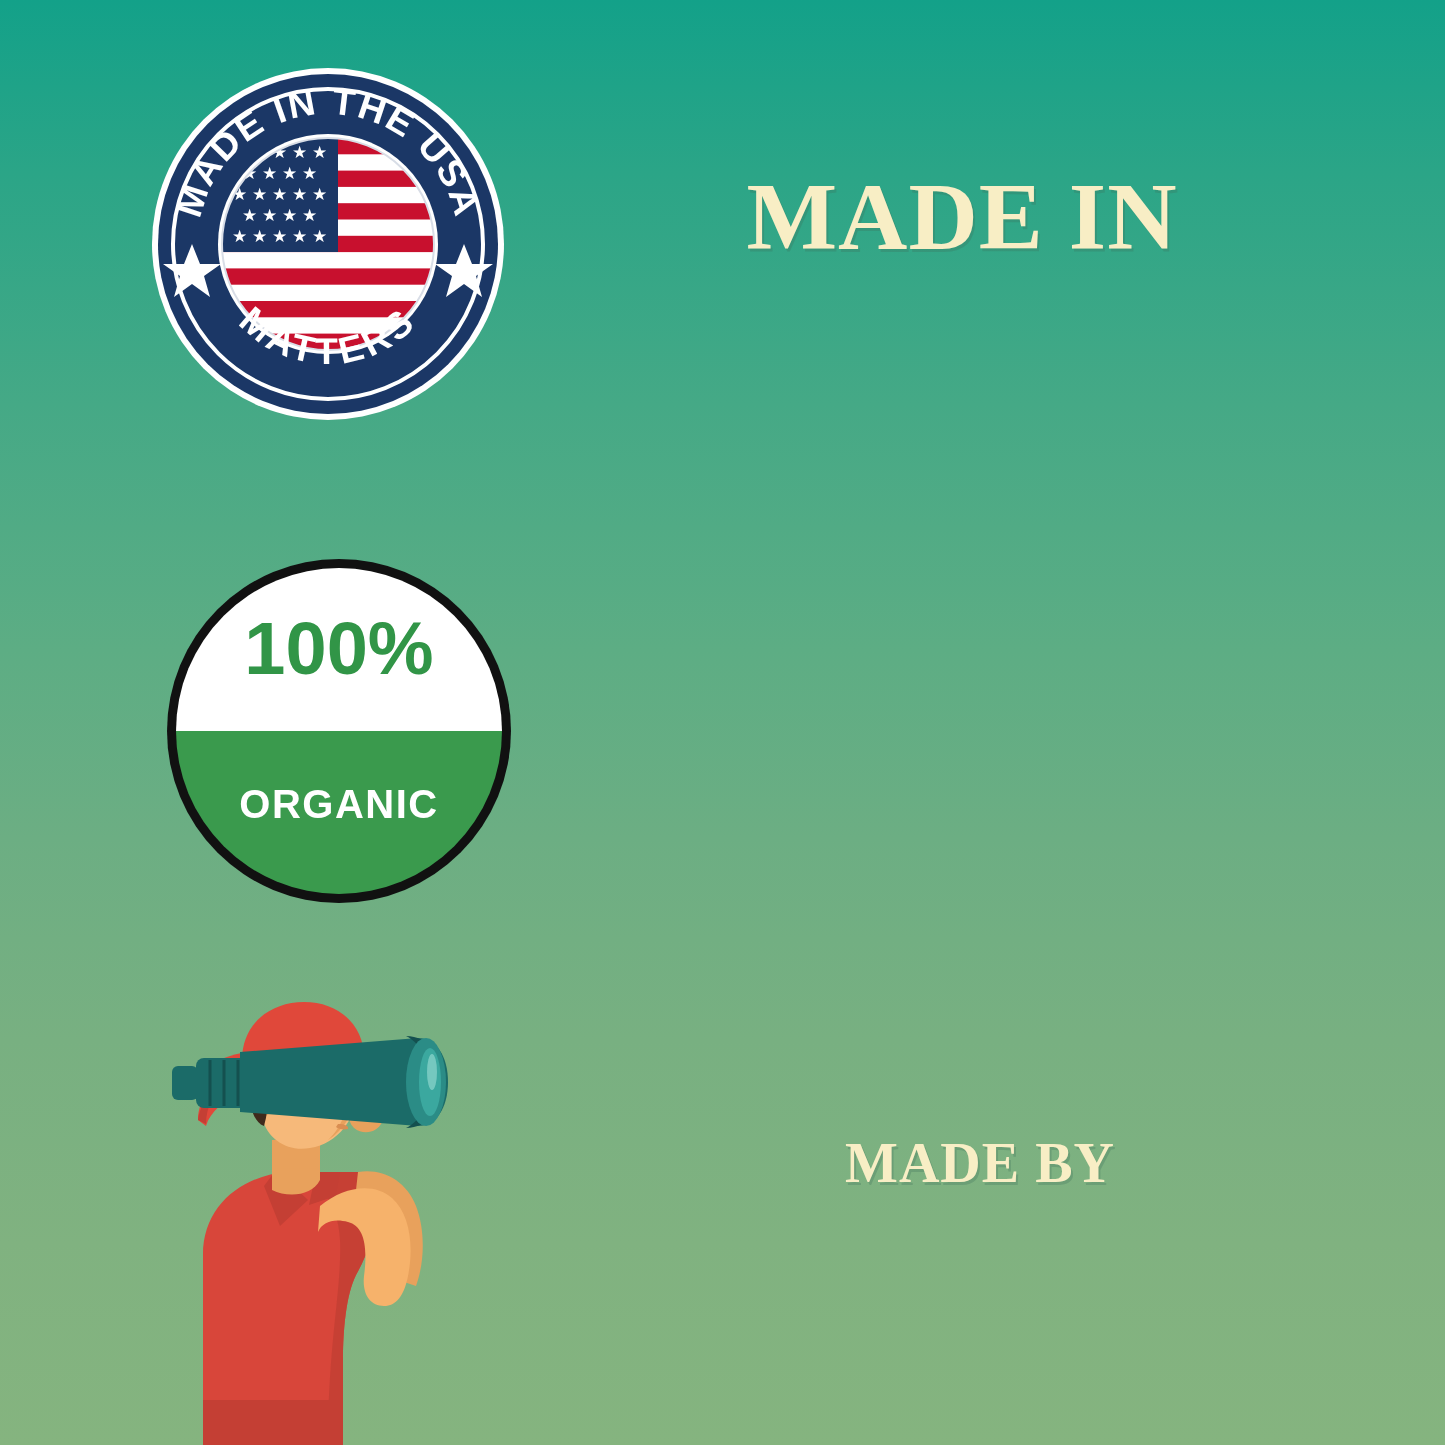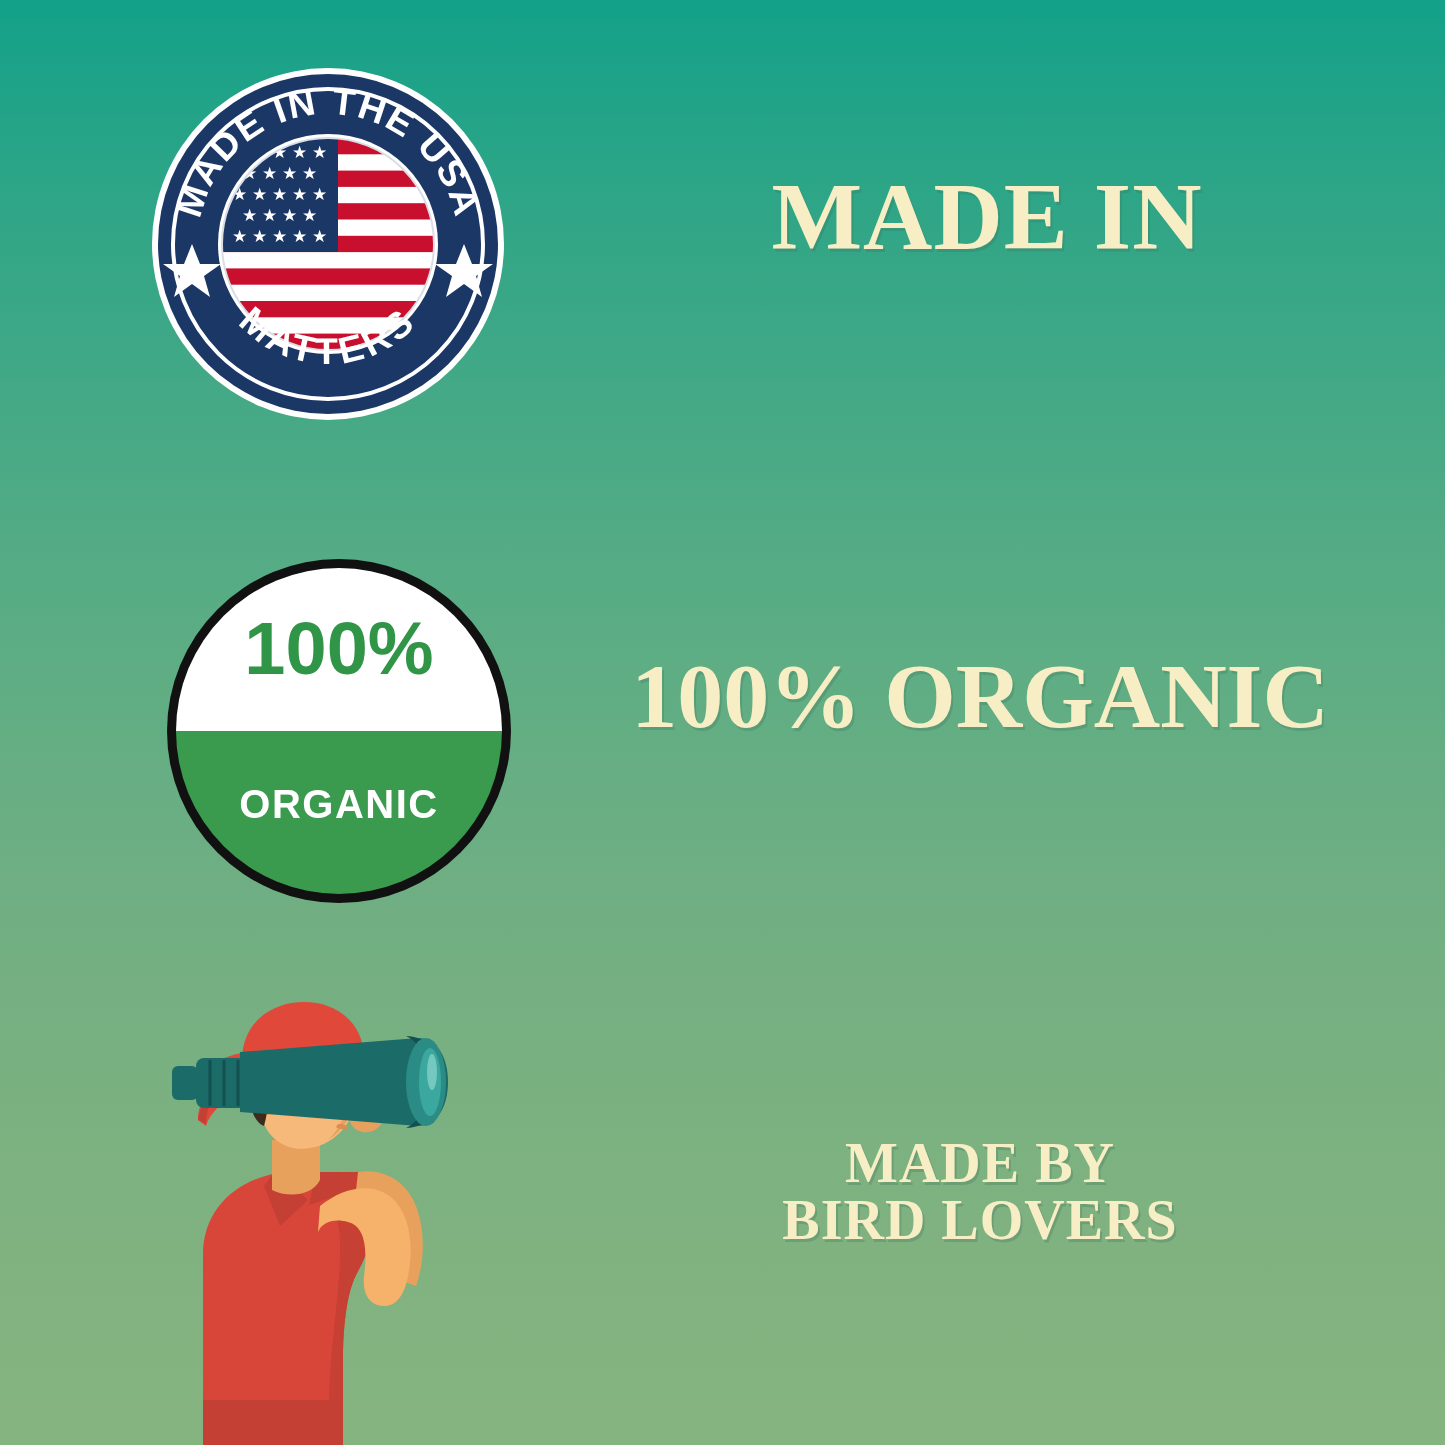--- a/index.html
+++ b/index.html
@@ -44,21 +44,21 @@
     font-weight:bold;
     text-align:center;
     line-height:1.02;
     letter-spacing:0.5px;
     text-shadow:2px 3px 0 rgba(60,110,90,0.28);
     -webkit-font-smoothing:antialiased;
   }
   .headline .ln { display:block; white-space:nowrap; }
 
   #headline-usa {
-    left:657px; top:168px; width:660px;
+    left:632px; top:168px; width:660px;
     font-size:96px;
     letter-spacing:1px;
   }
   #headline-organic {
     left:600px; top:650px; width:760px;
     font-size:92px;
     letter-spacing:0px;
   }
   #headline-birdlovers {
     left:630px; top:1135px; width:700px;
@@ -163,21 +163,20 @@
       <g clip-path="url(#orgClip)">
         <rect x="0" y="0" width="350" height="175" fill="#ffffff"></rect>
         <rect x="0" y="175" width="350" height="175" fill="#3a9a4d"></rect>
       </g>
       <text x="175" y="118" text-anchor="middle" font-family="Liberation Sans, sans-serif" font-weight="bold" font-size="74" fill="#319547">100%</text>
       <text x="175" y="262" text-anchor="middle" font-family="Liberation Sans, sans-serif" font-weight="bold" font-size="40" letter-spacing="1.5" fill="#ffffff">ORGANIC</text>
     </svg>
   </div>
 
   <div class="headline" id="headline-organic">
-    <span class="ln">100% ORGANIC</span>
   </div>
 
   <div class="birder">
     <svg viewBox="0 0 340 445" xmlns="http://www.w3.org/2000/svg">
 
       <path d="M35 445 L35 255 C35 205 75 175 120 172
                L205 172 C215 205 205 245 188 275
                C178 295 175 330 175 360 L175 445 Z" fill="#d8463a"></path>
 
       <path d="M120 172 C150 178 170 200 172 240 C174 290 160 340 160 445
@@ -251,16 +250,15 @@
                C254 120 262 102 262 82 C262 62 254 44 238 36 Z" fill="#14504f"></path>
 
       <ellipse cx="258" cy="82" rx="20" ry="44" fill="#2b8c86"></ellipse>
       <ellipse cx="262" cy="82" rx="11" ry="34" fill="#3ba89f"></ellipse>
       <ellipse cx="264" cy="72" rx="5" ry="18" fill="#8fd6cd" opacity="0.7"></ellipse>
     </svg>
   </div>
 
   <div class="headline" id="headline-birdlovers">
     <span class="ln">MADE BY</span>
-    <span class="ln">BIRD LOVERS</span>
   </div>
 
 </div>
 
 </body></html>

